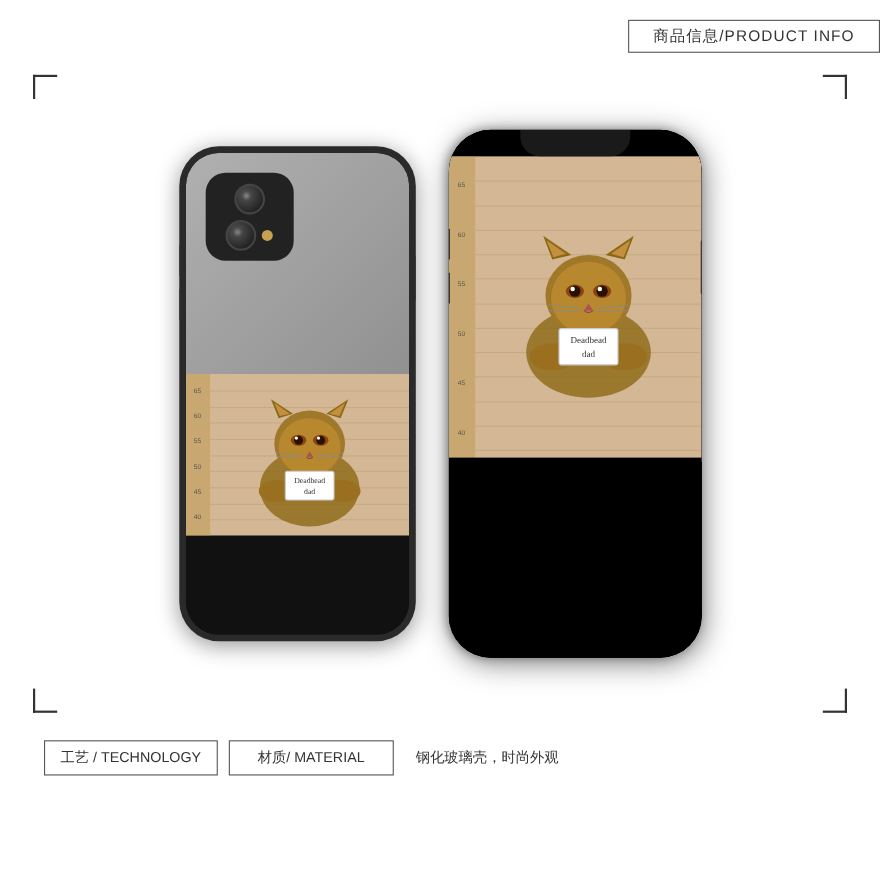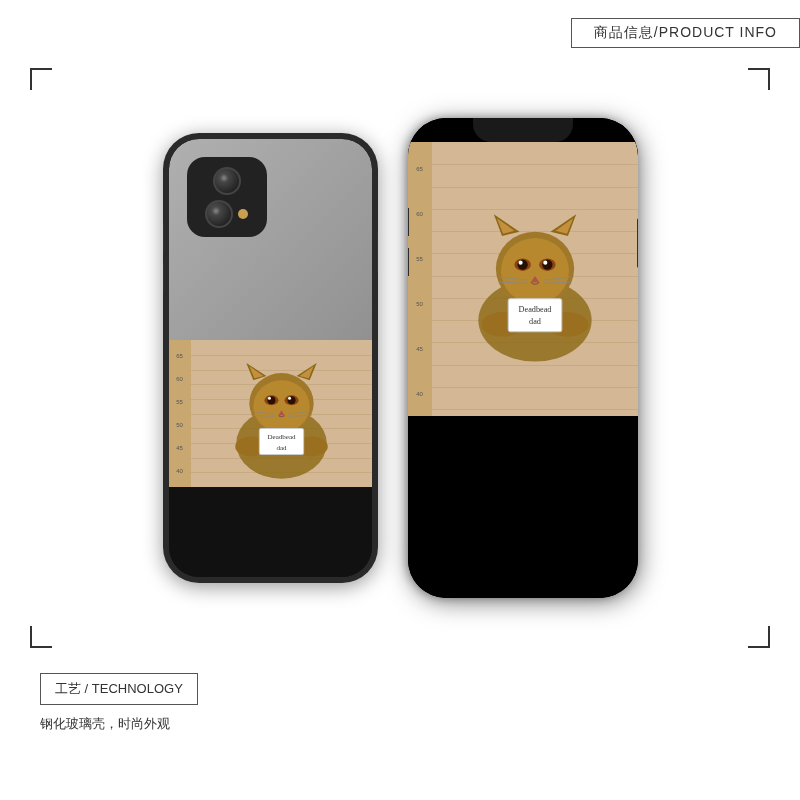--- a/index.html
+++ b/index.html
@@ -182,21 +182,21 @@
       width: 4px;
       height: 50px;
       background: #333;
       border-radius: 2px 0 0 2px;
     }
 
     
     .info-section {
       padding: 15px 40px;
       display: flex;
-      flex-direction: column;
+      flex-direction: row;
       gap: 10px;
     }
 
     .info-row {
       display: flex;
       align-items: center;
       gap: 20px;
     }
 
     .info-label {
@@ -404,15 +404,16 @@
       </div>
     </div>
   </div>
 </div>
 
 <div class="info-section">
   <div class="info-row">
     <div class="info-label">工艺 / TECHNOLOGY</div>
   </div>
   <div class="info-row">
+    <div class="info-label">材质/ MATERIAL</div>
     <div class="info-value">钢化玻璃壳，时尚外观</div>
   </div>
 </div>
 
 </body></html>

